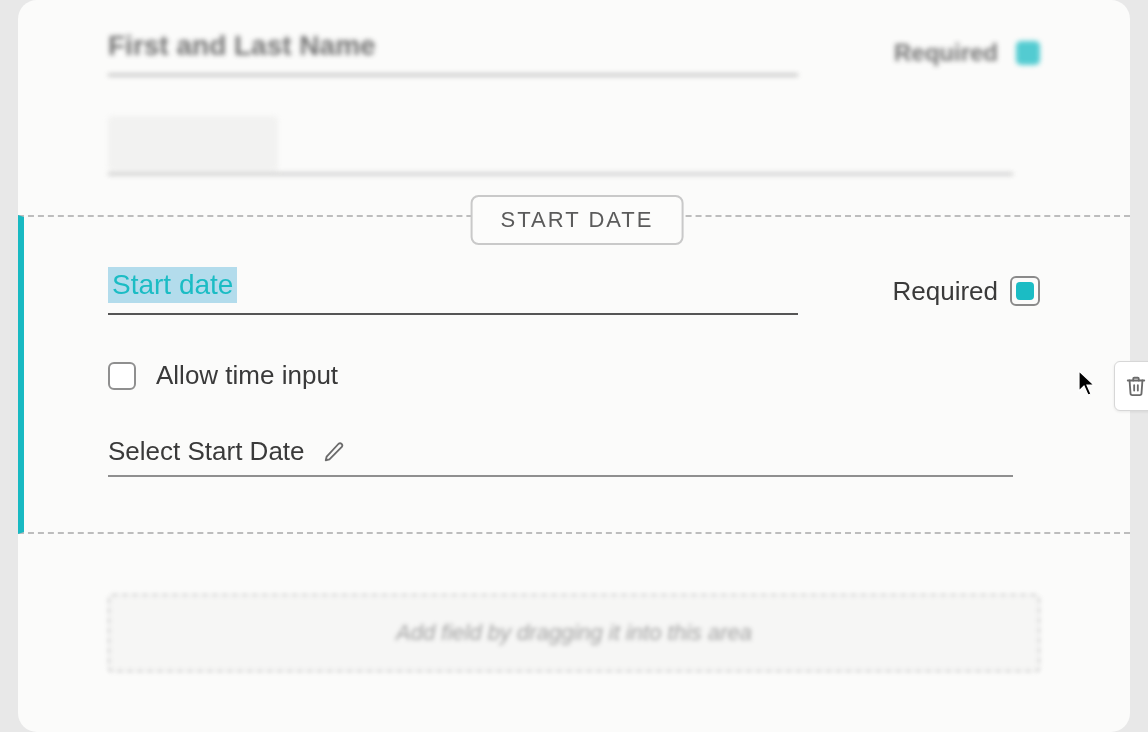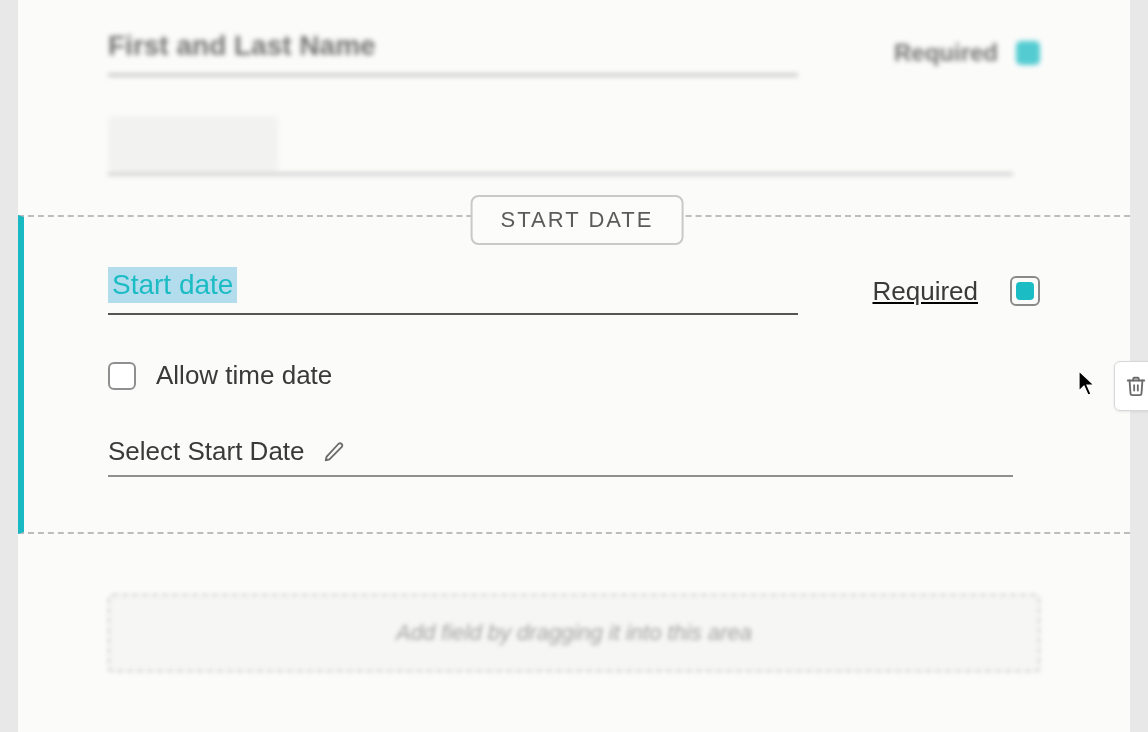--- a/index.html
+++ b/index.html
@@ -14,20 +14,21 @@
       height: 732px;
       overflow: hidden;
       position: relative;
     }
     .canvas {
       background: #fbfbfa;
       margin: 0 18px;
       width: calc(100% - 36px);
       height: 100%;
       position: relative;
+      border-radius: 19px;
     }
     
     .name-block {
       padding: 30px 90px 40px 90px;
       filter: blur(2.5px);
       opacity: 0.75;
     }
     .name-row {
       display: flex;
       align-items: center;
@@ -107,22 +108,21 @@
       padding: 2px 4px;
     }
     .start-label-wrap {
       width: 690px;
       border-bottom: 2px solid #555;
       padding-bottom: 10px;
     }
     .required-group-2 {
       display: flex;
       align-items: center;
-      gap: 32px;
-      text-decoration: underline;
+      gap: 12px;
     }
     .required-text-2 {
       font-size: 26px;
       font-weight: 500;
       color: #3a3a3a;
     }
     .square-toggle-outline {
       width: 30px;
       height: 30px;
       border: 2px solid #8a8a8a;
@@ -237,21 +237,21 @@
       <div class="required-group-2">
         <span class="required-text-2">Required</span>
         <span class="square-toggle-outline">
           <span class="square-toggle-inner"></span>
         </span>
       </div>
     </div>
 
     <div class="allow-row">
       <span class="checkbox-empty"></span>
-      <span class="allow-label">Allow time date</span>
+      <span class="allow-label">Allow time input</span>
     </div>
 
     <div class="select-row">
       <span class="select-label">Select Start Date</span>
       <svg width="22" height="22" viewBox="0 0 24 24" fill="none" stroke="#6b6b6b" stroke-width="2" stroke-linecap="round" stroke-linejoin="round">
         <path d="M17 3a2.5 2.5 0 0 1 3.5 3.5L7 20l-4 1 1-4Z"></path>
       </svg>
     </div>
 
     <div class="trash-tab">

